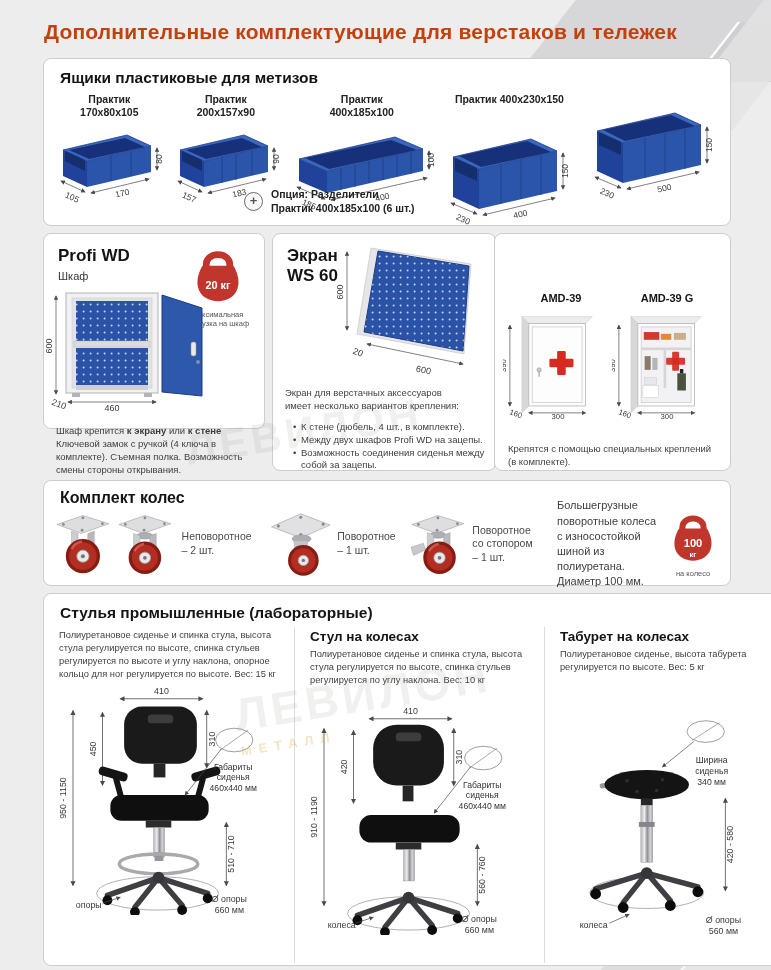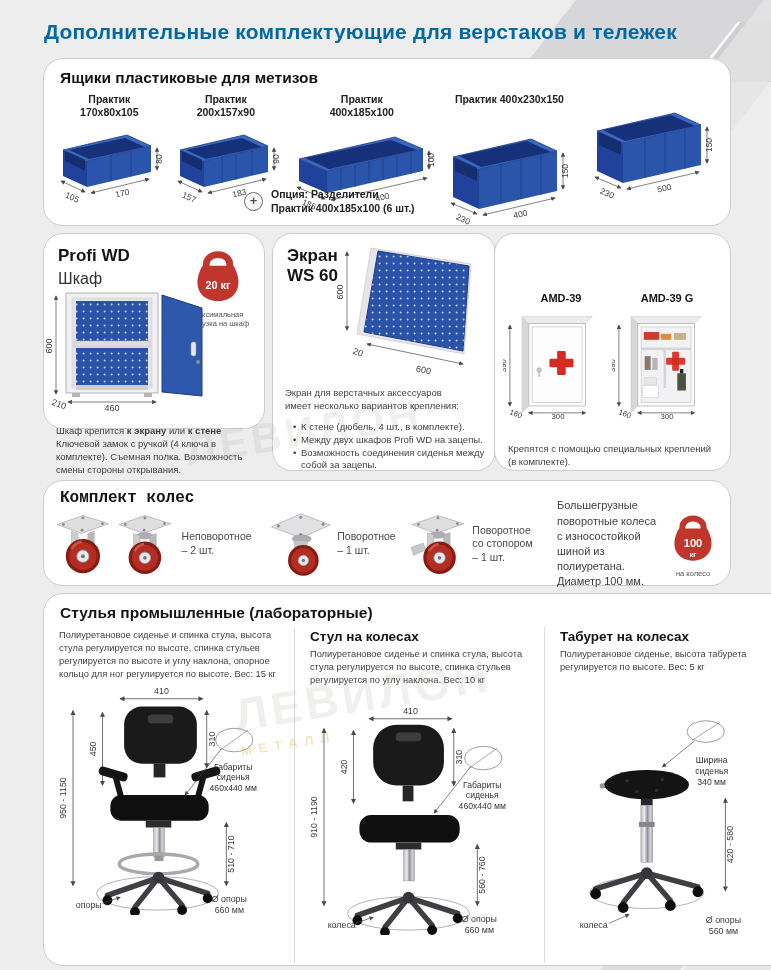--- a/index.html
+++ b/index.html
@@ -8,23 +8,23 @@
     background:#ededee;font-family:"Liberation Sans",sans-serif;color:#1a1a1a;
   }
   
   .deco{position:absolute;}
   .deco-tr1{right:-60px;top:-46px;width:260px;height:104px;background:#d7d7d9;transform:skewX(-38deg);}
   .deco-tr2{right:-96px;top:22px;width:150px;height:60px;background:#cfcfd2;transform:skewX(-38deg);border-left:3px solid #fff;}
   .deco-tr3{right:-20px;top:-20px;width:70px;height:150px;background:#e3e3e5;transform:skewX(-38deg);opacity:.8;}
   .deco-br1{right:-70px;bottom:-60px;width:240px;height:120px;background:#dddddf;transform:skewX(-38deg);}
   .deco-br2{right:-30px;bottom:-80px;width:110px;height:180px;background:#e6e6e8;transform:skewX(-38deg);border-left:3px solid #f7f7f8;}
 
-  .page-title{position:absolute;left:44px;top:20px;font-size:21px;font-weight:bold;color:#0369a1;letter-spacing:.2px;}
-
-  .card{position:absolute;background:#fff;border:1px solid #cdcdd0;border-radius:20px;box-sizing:border-box;}
+  .page-title{position:absolute;left:44px;top:20px;font-size:21px;font-weight:bold;color:#c2410c;letter-spacing:.2px;}
+
+  .card{position:absolute;background:#fff;border:1px solid #cdcdd0;border-radius:8px;box-sizing:border-box;}
   .card-title{font-weight:bold;font-size:15.5px;color:#141414;}
 
   
   .wm{position:absolute;font-weight:bold;color:rgba(130,130,120,.12);transform:rotate(-9deg);letter-spacing:4px;pointer-events:none;z-index:5;}
   .wm .sub{display:block;font-size:13px;letter-spacing:7px;color:rgba(214,164,52,.30);margin-top:2px;}
 
   
   #bins-card{left:43px;top:58px;width:688px;height:168px;}
   #bins-card .card-title{position:absolute;left:16px;top:10px;}
   .bins-row{position:absolute;left:8px;top:34px;right:4px;display:flex;}
@@ -38,33 +38,33 @@
 
   
   #profi-card{left:43px;top:233px;width:222px;height:196px;}
   #screen-card{left:272px;top:233px;width:224px;height:238px;}
   #aid-card{left:494px;top:233px;width:237px;height:238px;}
   .big-title{position:absolute;left:14px;top:12px;font-size:17px;font-weight:bold;line-height:1.18;color:#141414;}
   .small-caption{font-size:7.5px;color:#555;line-height:1.25;text-align:center;}
   .kb-block{position:absolute;text-align:center;}
   #profi-kb{right:6px;top:10px;width:80px;}
   .desc{font-size:9.5px;color:#3e3e3e;line-height:1.38;}
-  #profi-sub{position:absolute;left:14px;top:36px;font-size:16px;color:#333;}
+  #profi-sub{position:absolute;left:14px;top:36px;font-size:11px;color:#333;}
   #profi-desc{position:absolute;left:12px;top:180px;width:198px;}
   #screen-intro{position:absolute;left:12px;top:152px;width:196px;}
   .bullets{position:absolute;left:12px;top:179px;width:198px;margin:8px;padding:0;list-style:none;}
   .bullets li{font-size:9.5px;color:#3e3e3e;line-height:1.35;padding-left:8px;position:relative;}
   .bullets li::before{content:"•";position:absolute;left:0;top:0;color:#3e3e3e;}
   #aid-title{font-size:15px;}
   .aid-model-name{position:absolute;top:58px;font-size:11px;font-weight:bold;text-align:center;width:100px;color:#141414;}
   #aid-note{position:absolute;left:13px;top:198px;width:210px;}
 
   
   #wheels-card{left:43px;top:480px;width:688px;height:106px;}
-  #wheels-card .card-title{position:absolute;left:16px;top:8px;font-size:16px;font-family:Liberation Mono, monospace;}
+  #wheels-card .card-title{position:absolute;left:16px;top:8px;font-size:16px;}
   .wheels-row{position:absolute;left:8px;top:24px;right:6px;bottom:2px;display:flex;align-items:center;}
   .wheel-label{font-size:10.5px;color:#4a4a4a;line-height:1.3;}
   #wheels-desc{width:106px;font-size:11px;margin-left:6px;}
   .kb-small{width:66px;text-align:center;margin-left:6px;}
 
   
   #chairs-card{left:43px;top:593px;width:752px;height:373px;}
   #chairs-card .card-title{position:absolute;left:16px;top:10px;}
   .chairs-cols{position:absolute;left:0;top:33px;right:0;bottom:2px;display:flex;}
   .chair-col{width:33.33%;box-sizing:border-box;padding:2px 8px 0 15px;}

